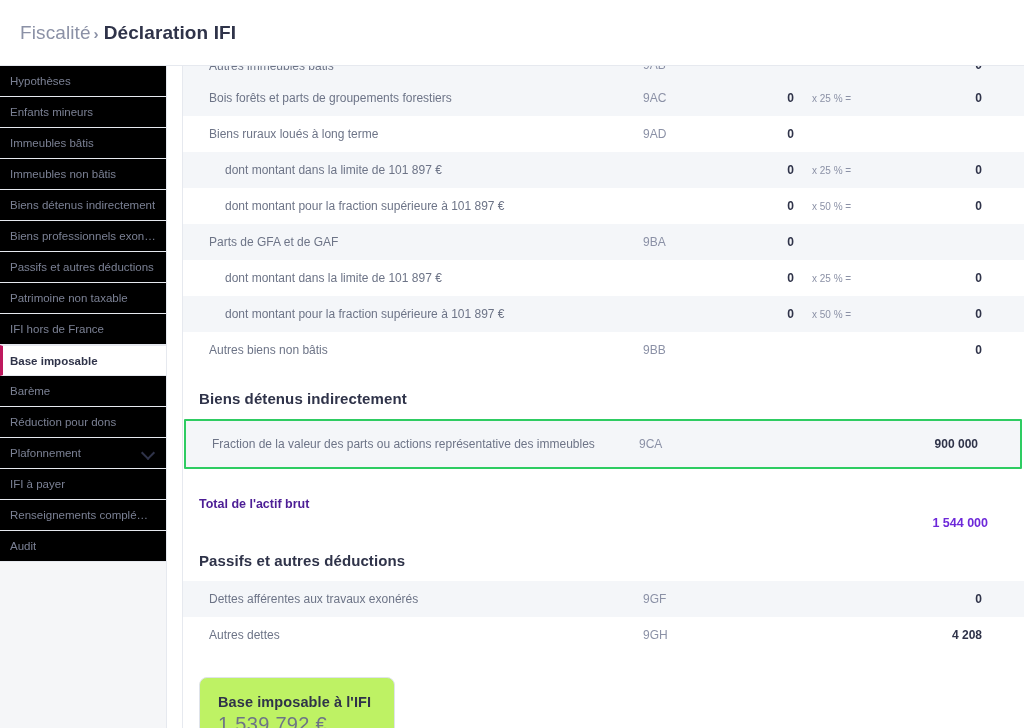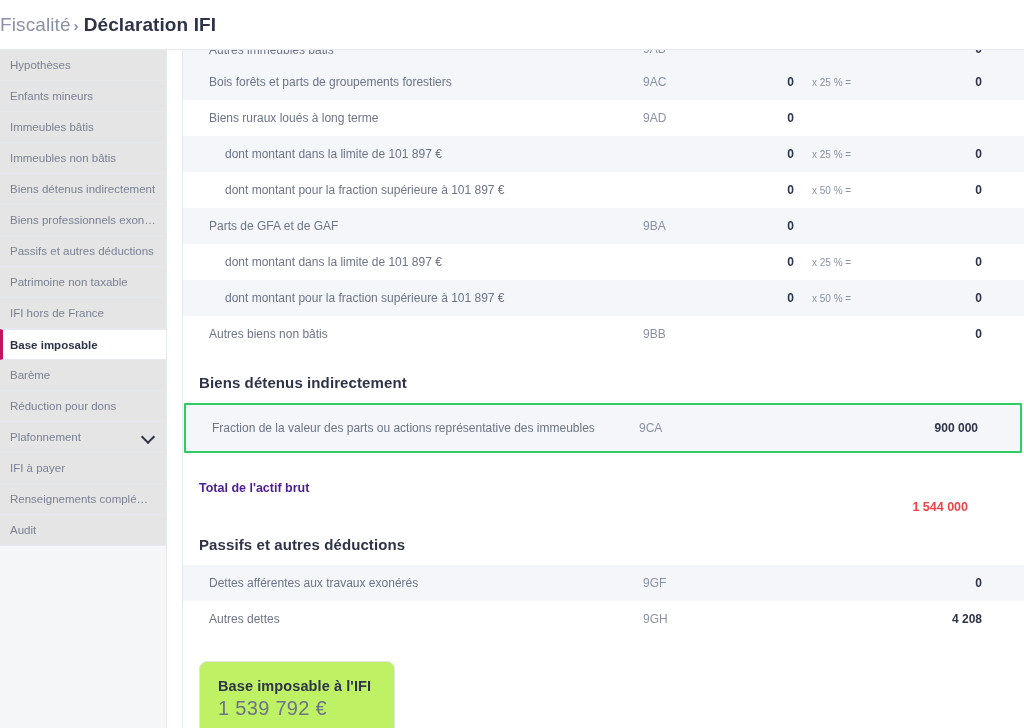--- a/index.html
+++ b/index.html
@@ -8,27 +8,27 @@
     margin: 0; padding: 0;
     width: 1024px; height: 728px;
     overflow: hidden;
     background: #ffffff;
     font-family: "Liberation Sans", sans-serif;
     -webkit-font-smoothing: antialiased;
   }
 
   
   .header {
-    height: 50px;
+    height: 66px;
     width: 1024px;
     background: #ffffff;
     border-bottom: 1px solid #e6e9ef;
     display: flex;
     align-items: center;
-    padding-left: 0;
+    padding-left: 20px;
   }
   .breadcrumb {
     font-size: 19px;
     color: #8b91a6;
     font-weight: 400;
     letter-spacing: .1px;
     white-space: nowrap;
   }
   .breadcrumb .sep {
     color: #8b91a6;
@@ -60,21 +60,21 @@
     position: relative;
   }
   .nav-item {
     height: 31px;
     display: flex;
     align-items: center;
     justify-content: space-between;
     padding: 0 10px 0 10px;
     font-size: 11.5px;
     color: #7b8194;
-    background: #e5e5e5;
+    background: #000000;
     border-bottom: 1px solid #e6e9ef;
     cursor: pointer;
     white-space: nowrap;
     overflow: hidden;
   }
   .nav-item .lbl { overflow: hidden; text-overflow: ellipsis; }
   .nav-item.active {
     background: #ffffff;
     color: #2f3349;
     font-weight: 700;
@@ -199,24 +199,24 @@
   .total-row .t-label {
     flex: 1;
     padding-left: 16px;
     font-size: 12.5px;
     font-weight: 700;
     color: #4c1d95;
   }
   .total-row .t-val {
     width: 126px;
     text-align: right;
-    padding-right: 56px;
+    padding-right: 36px;
     font-size: 12.5px;
     font-weight: 700;
-    color: #ef4444;
+    color: #6d28d9;
     margin-top: 39px;
   }
 
   
   .card-wrap { padding: 24px 0 0 16px; }
   .result-card {
     width: 196px;
     border: 1px solid #dfe3ea;
     border-radius: 8px;
     padding: 16px 18px 18px 18px;

